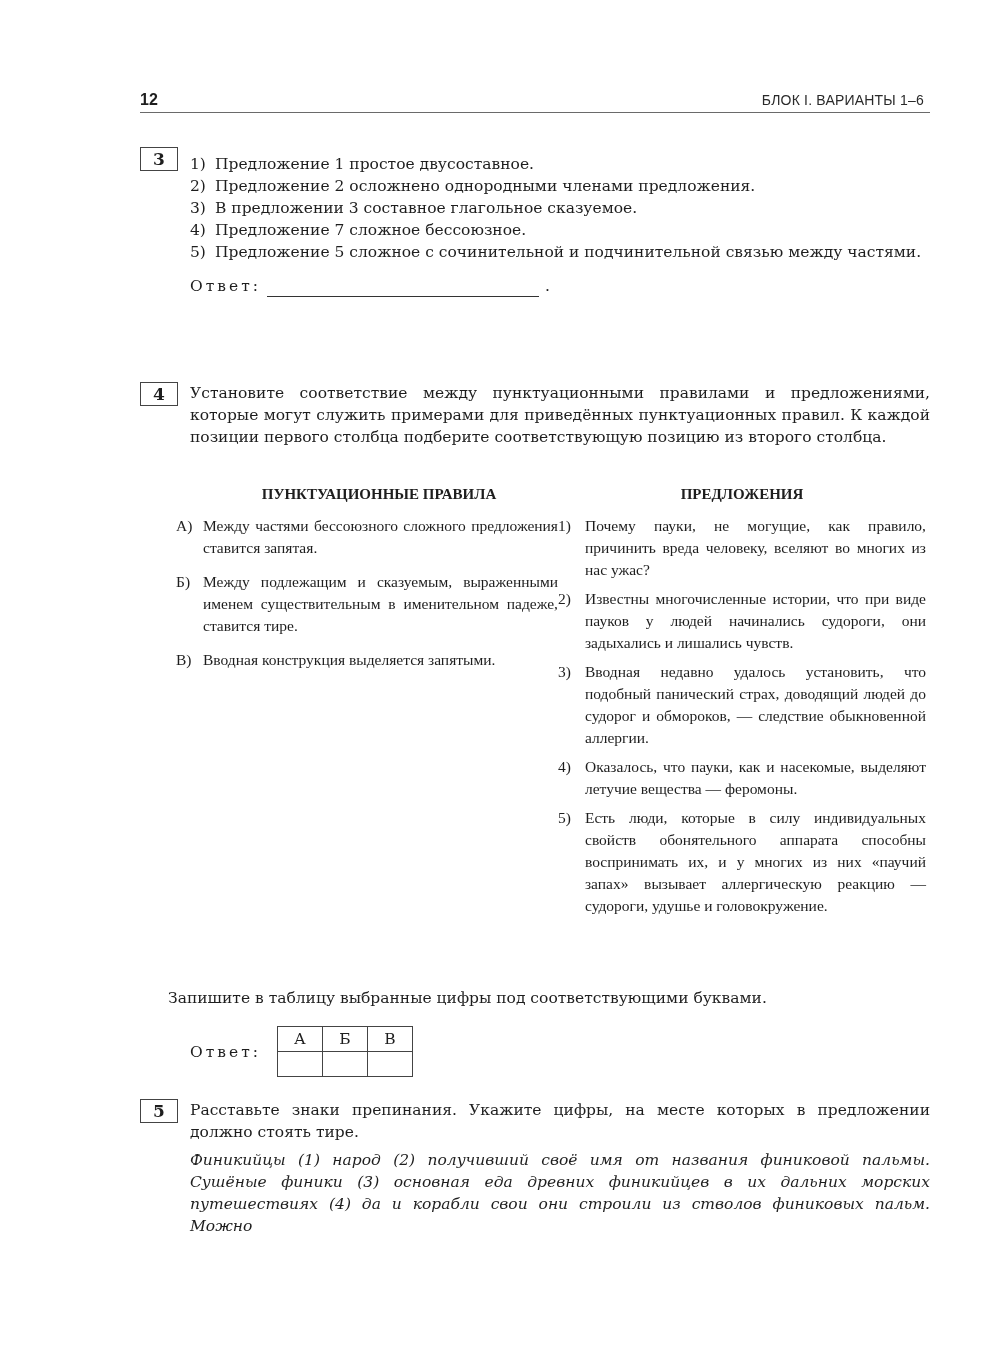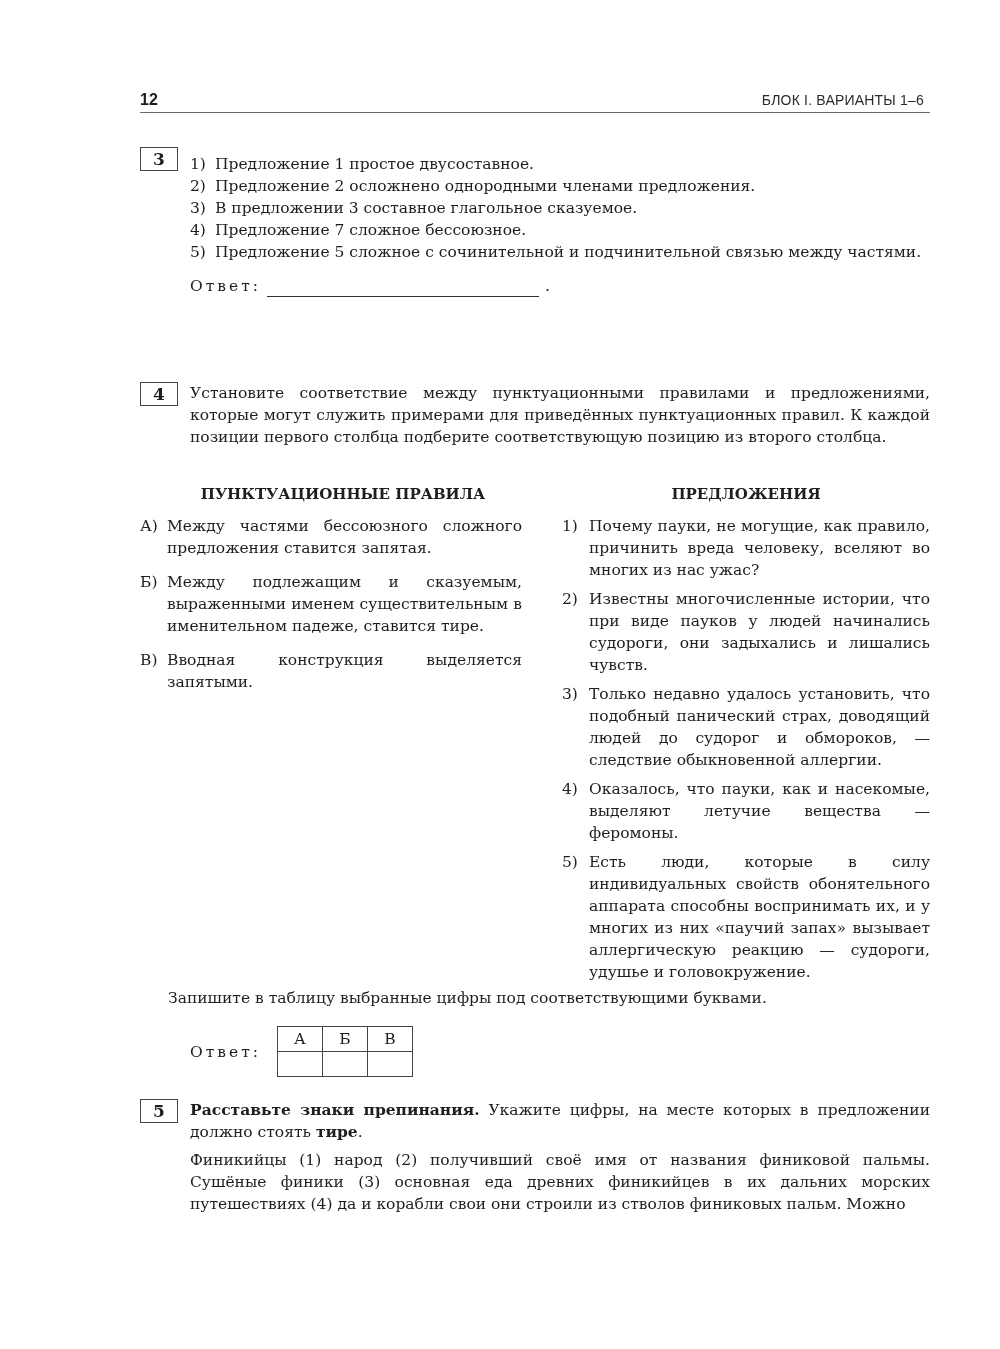--- a/index.html
+++ b/index.html
@@ -25,38 +25,38 @@
     .prompt { margin: 0; }
     .options { margin: 6px 0 0 0; padding: 0; list-style: none; }
     .options li { display: flex; line-height: 22px; }
     .options .n { width: 25px; flex: none; }
     .options .t { flex: 1; text-align: justify; }
     .answer-line { margin-top: 12px; display: flex; align-items: flex-end; }
     .answer-label { letter-spacing: 3px; }
     .answer-blank { display: inline-block; width: 272px; border-bottom: 1px solid #333; height: 16px; margin-left: 6px; }
     .answer-dot { margin-left: 6px; }
 
-    .cols { position: absolute; left: 140px; top: 483px; width: 790px; display: flex; justify-content: space-between; }
+    .cols { position: absolute; left: 156px; top: 483px; width: 790px; display: flex; justify-content: center; font-family: Liberation Serif, serif; }
     .col-left { width: 382px; }
     .col-right { width: 368px; }
     .col-head { text-align: center; font-weight: bold; font-size: 15px; line-height: 22px; margin-bottom: 10px; }
     .col-left .col-head { margin-left: 24px; }
     .item { display: flex; font-size: 15.5px; line-height: 22px; margin-bottom: 12px; }
     .col-right .item { margin-bottom: 7px; }
     .item .n { width: 27px; flex: none; }
     .item .t { flex: 1; text-align: justify; }
 
     .instr { position: absolute; left: 168px; top: 987px; font-size: 15.5px; line-height: 22px; }
     .answer-table-wrap { position: absolute; left: 190px; top: 1026px; display: flex; align-items: center; }
     .answer-table-wrap .answer-label { font-size: 15.5px; margin-right: 16px; }
     table.ans { border-collapse: collapse; }
     table.ans td { border: 1px solid #444; width: 44px; height: 24px; text-align: center; font-size: 15.5px; padding: 0; }
 
-    .task5-text { margin-top: 6px; }
-    b { font-weight: bold; }
+    .task5-text { font-style: italic; margin-top: 6px; }
+    b { font-weight: normal; }
   </style>
 </head>
 <body>
 
 <div class="running-head">
   <span class="page-num">12</span>
   <span class="block-title">БЛОК I. ВАРИАНТЫ 1–6</span>
 </div>
 
 <div class="task" style="top:147px;">
@@ -120,21 +120,21 @@
     <div class="item">
         <span class="n">1)</span>
         <span class="t">Почему пауки, не могущие, как правило, причинить вреда человеку, вселяют во многих из нас ужас?</span>
       </div>
     <div class="item">
         <span class="n">2)</span>
         <span class="t">Известны многочисленные истории, что при виде пауков у людей начинались судороги, они задыхались и лишались чувств.</span>
       </div>
     <div class="item">
         <span class="n">3)</span>
-        <span class="t">Только недавно удалось установить, что подобный панический страх, доводящий людей до судорог и обмороков, — следствие обыкновенной аллергии.</span>
+        <span class="t">Вводная недавно удалось установить, что подобный панический страх, доводящий людей до судорог и обмороков, — следствие обыкновенной аллергии.</span>
       </div>
     <div class="item">
         <span class="n">4)</span>
         <span class="t">Оказалось, что пауки, как и насекомые, выделяют летучие вещества — феромоны.</span>
       </div>
     <div class="item">
         <span class="n">5)</span>
         <span class="t">Есть люди, которые в силу индивидуальных свойств обонятельного аппарата способны воспринимать их, и у многих из них «паучий запах» вызывает аллергическую реакцию — судороги, удушье и головокружение.</span>
       </div>
   </div>

